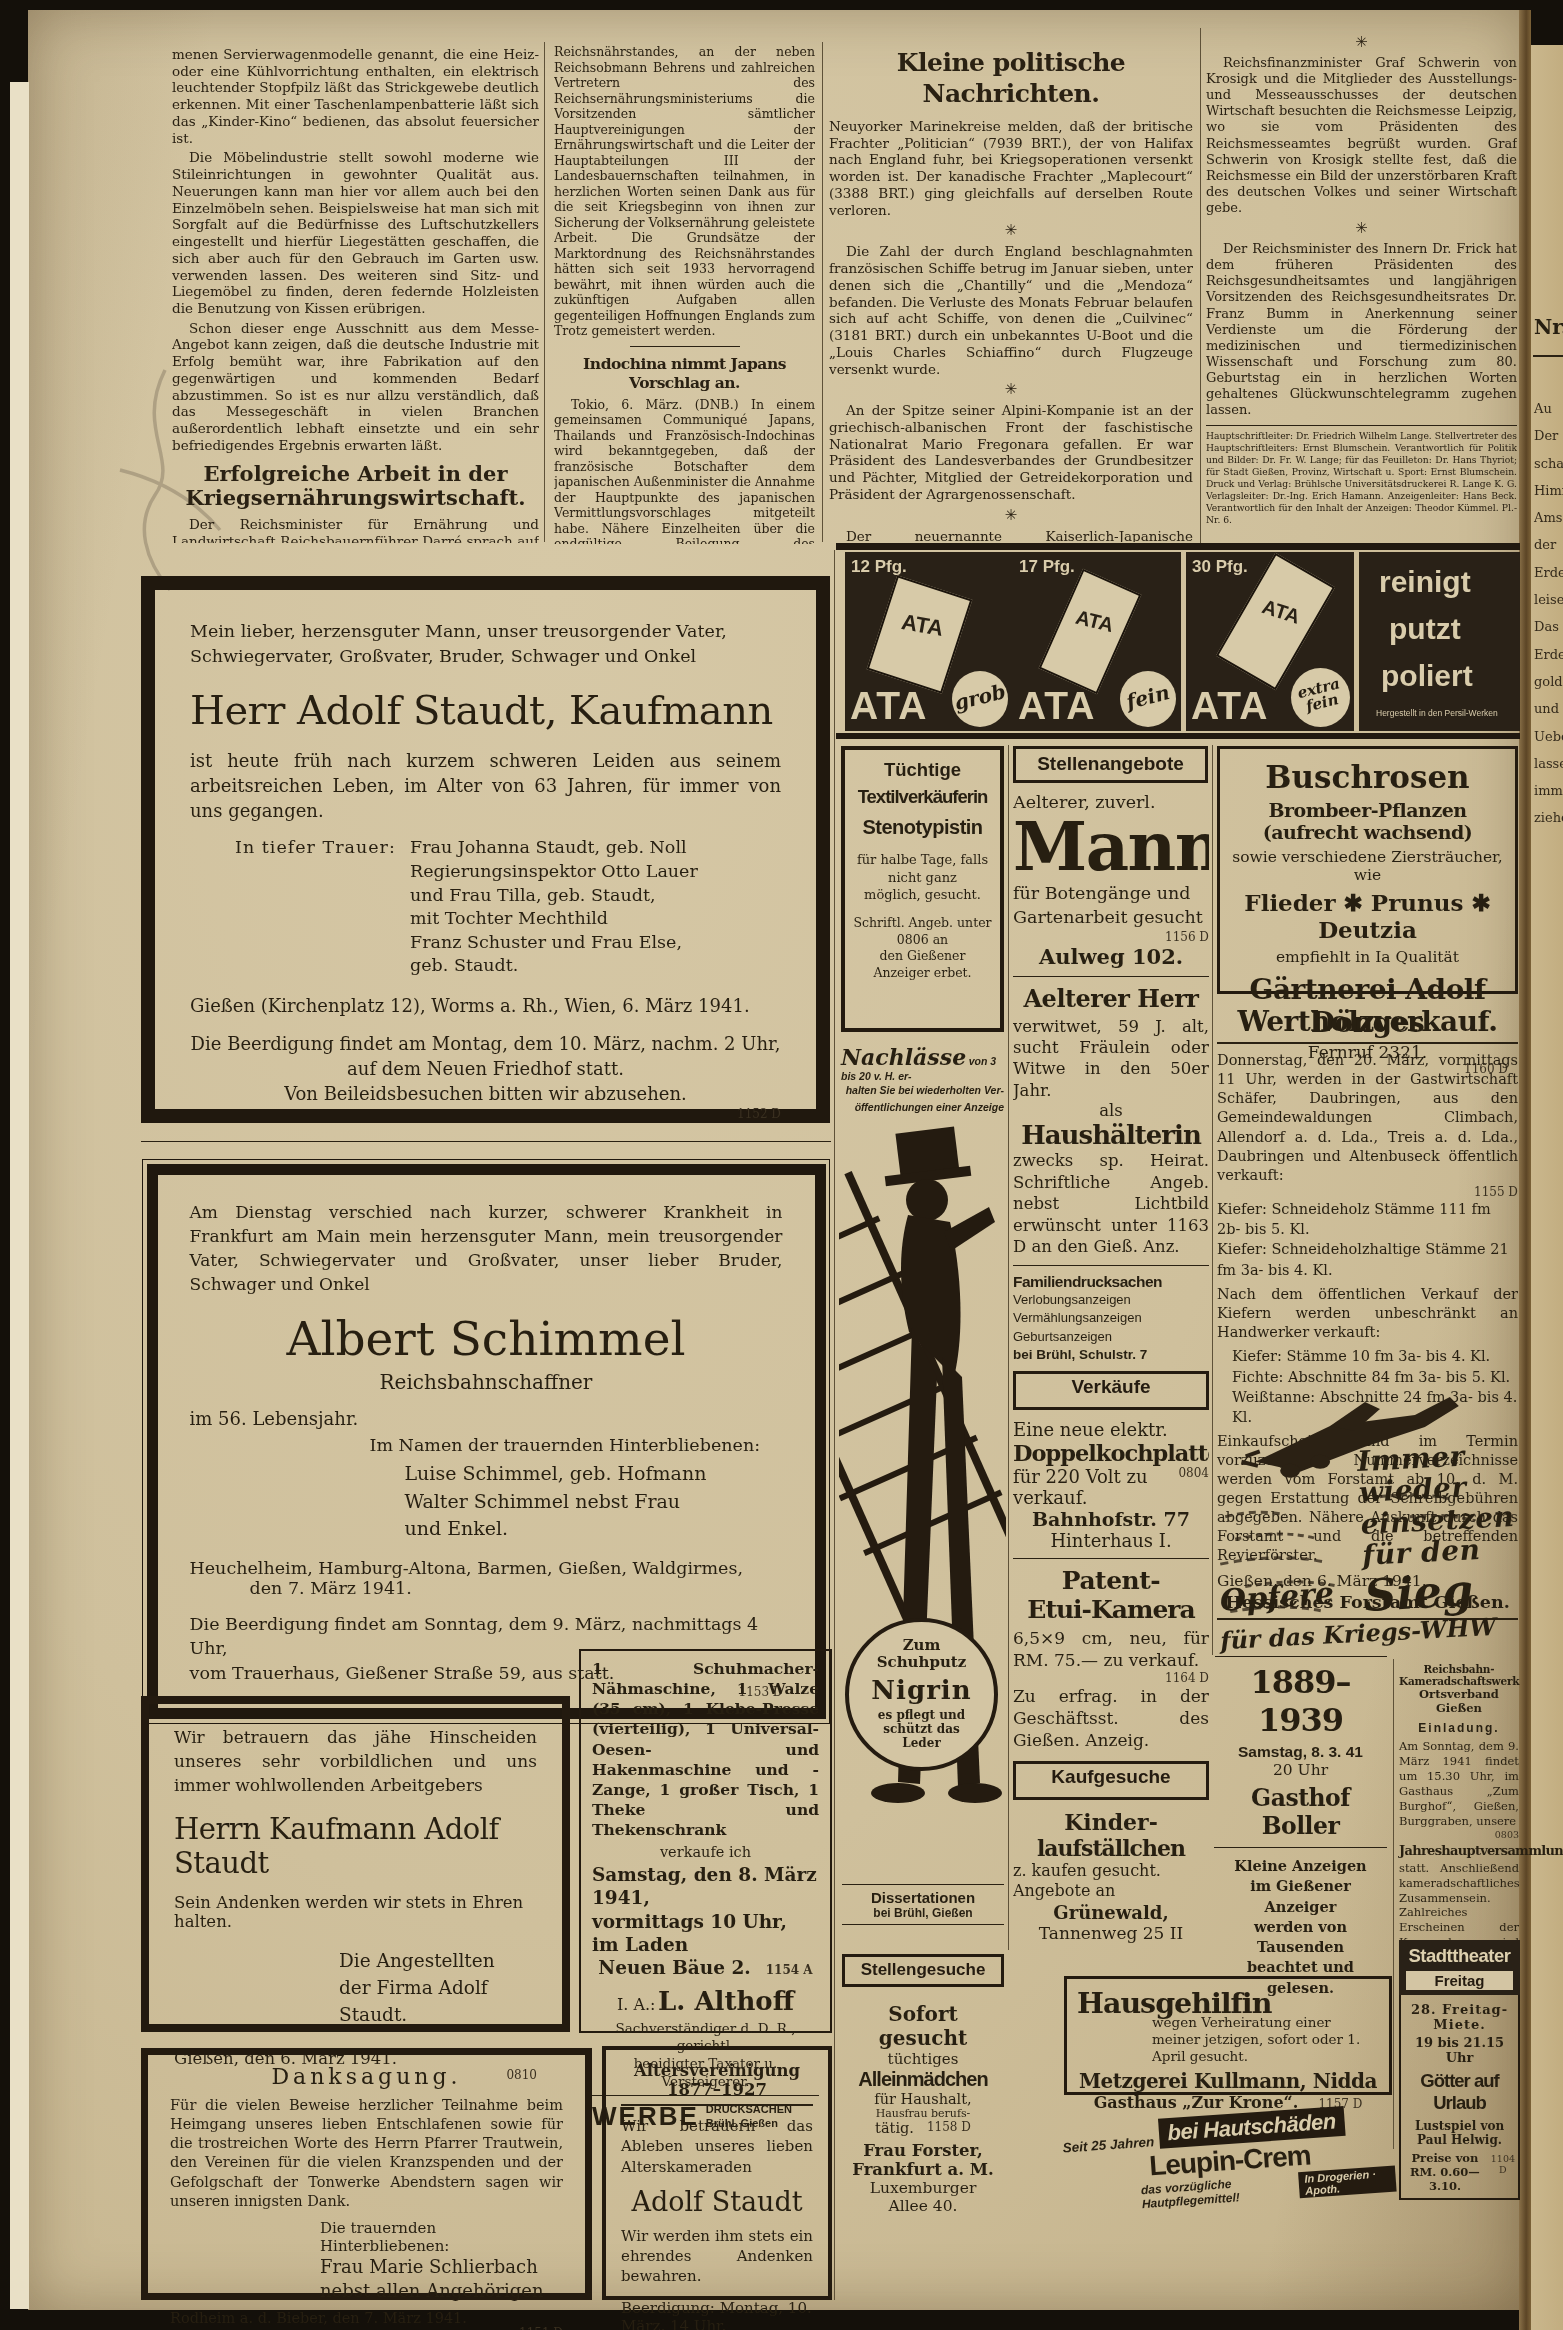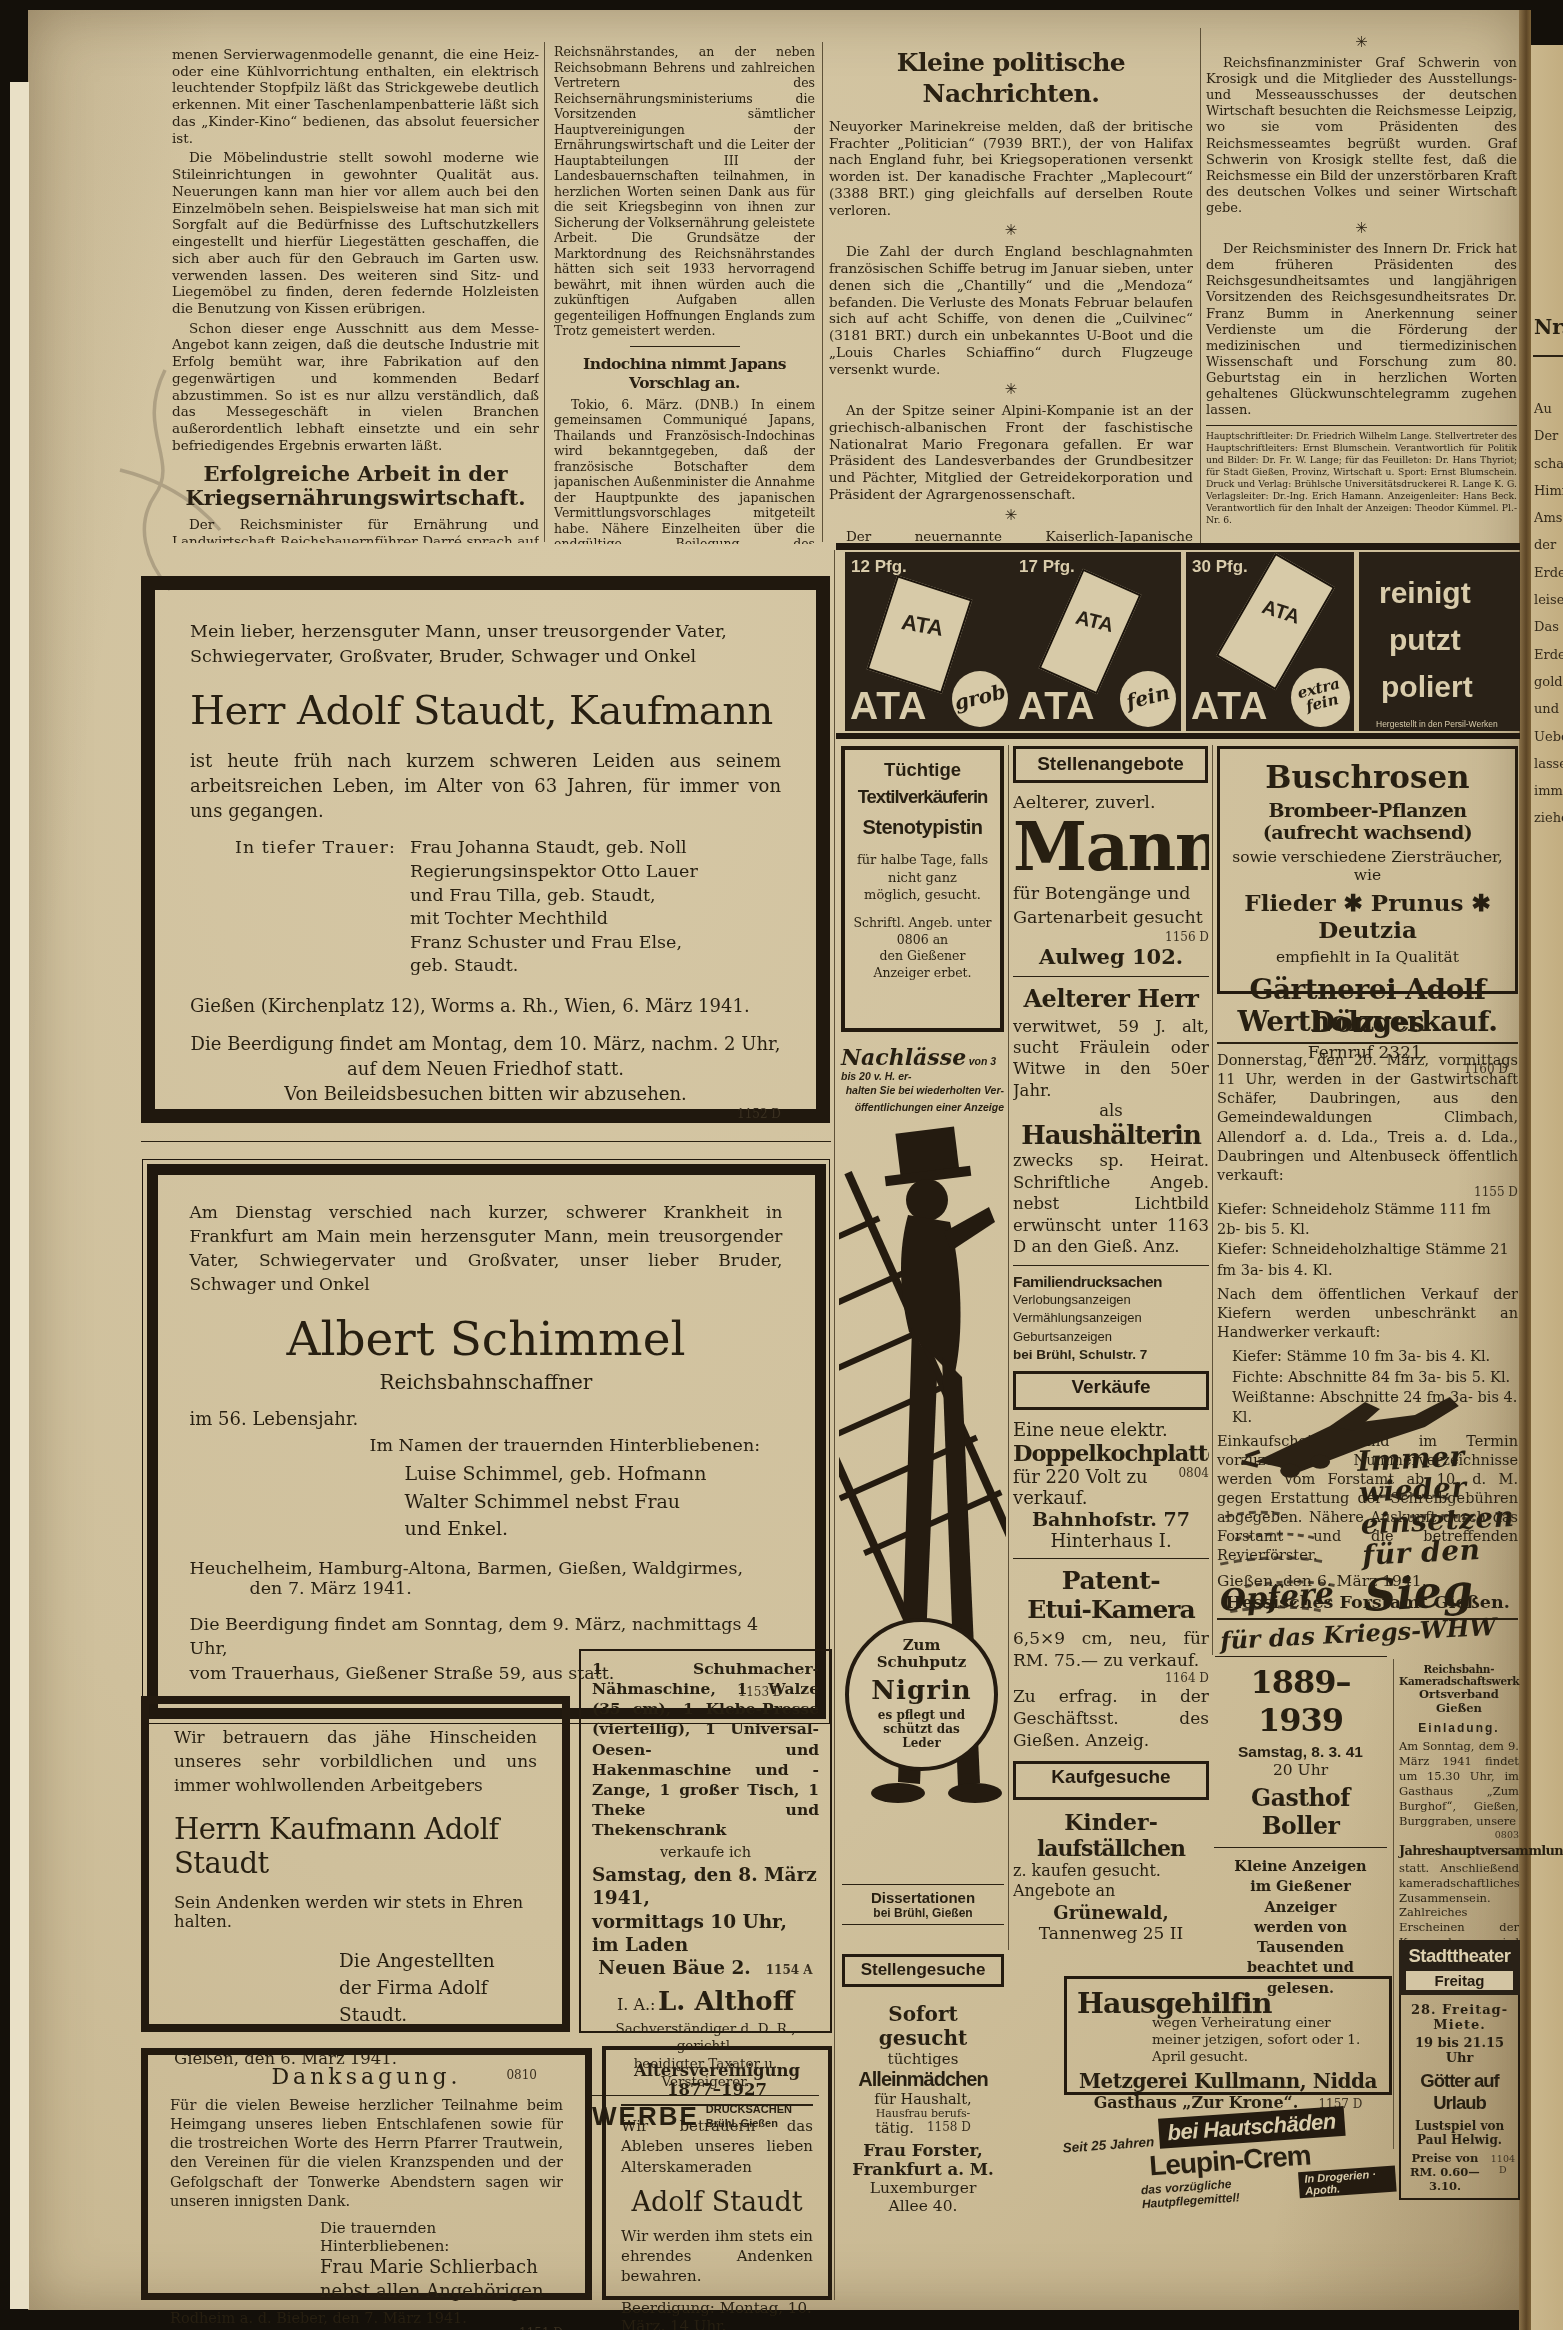--- a/index.html
+++ b/index.html
@@ -141,21 +141,21 @@
       <div class="abs" style="left:55px;top:10px;width:65px;height:115px;background:#d7caa8;transform:rotate(30deg);border:2.5px solid #1b140c;">
         <div class="sans b c" style="margin-top:35px;font-size:20px;color:#2a2216;transform:rotate(-12deg);">ATA</div>
       </div>
       <div class="abs sans b" style="left:5px;bottom:3px;font-size:39px;letter-spacing:1px;">ATA</div>
       <div class="abs circle c" style="right:4px;bottom:4px;width:59px;height:59px;background:#d7caa8;color:#241c10;">
         <div class="b i" style="font-size:15px;line-height:1;margin-top:13px;transform:rotate(-14deg);font-family:'DejaVu Serif',serif;white-space:pre-line;">extra fein</div>
       </div>
     </div>
 
     <div class="abs blackpanel" style="left:519px;top:0;width:161px;height:179px;">
-      <div class="sans b" style="font-size:30px;padding:24px 0 0 20px;">reinigt</div>
+      <div class="sans b" style="font-size:30px;padding:13px 0 0 20px;">reinigt</div>
       <div class="sans b" style="font-size:30px;padding:13px 0 0 30px;">putzt</div>
       <div class="sans b" style="font-size:30px;padding:13px 0 0 22px;">poliert</div>
       <div class="sans" style="font-size:8.5px;padding:15px 0 0 17px;">Hergestellt in den Persil-Werken</div>
     </div>
   </div>
   <div class="abs hbar" style="left:836px;top:733px;width:684px;height:5.5px;"></div>
   <div class="abs vrule" style="left:834px;top:550px;height:1750px;"></div>
 
   <div class="abs obframe1" style="left:141px;top:576px;width:663px;height:521px;">
     <div class="inner" style="padding:29px 35px 10px 35px;box-sizing:border-box;">

